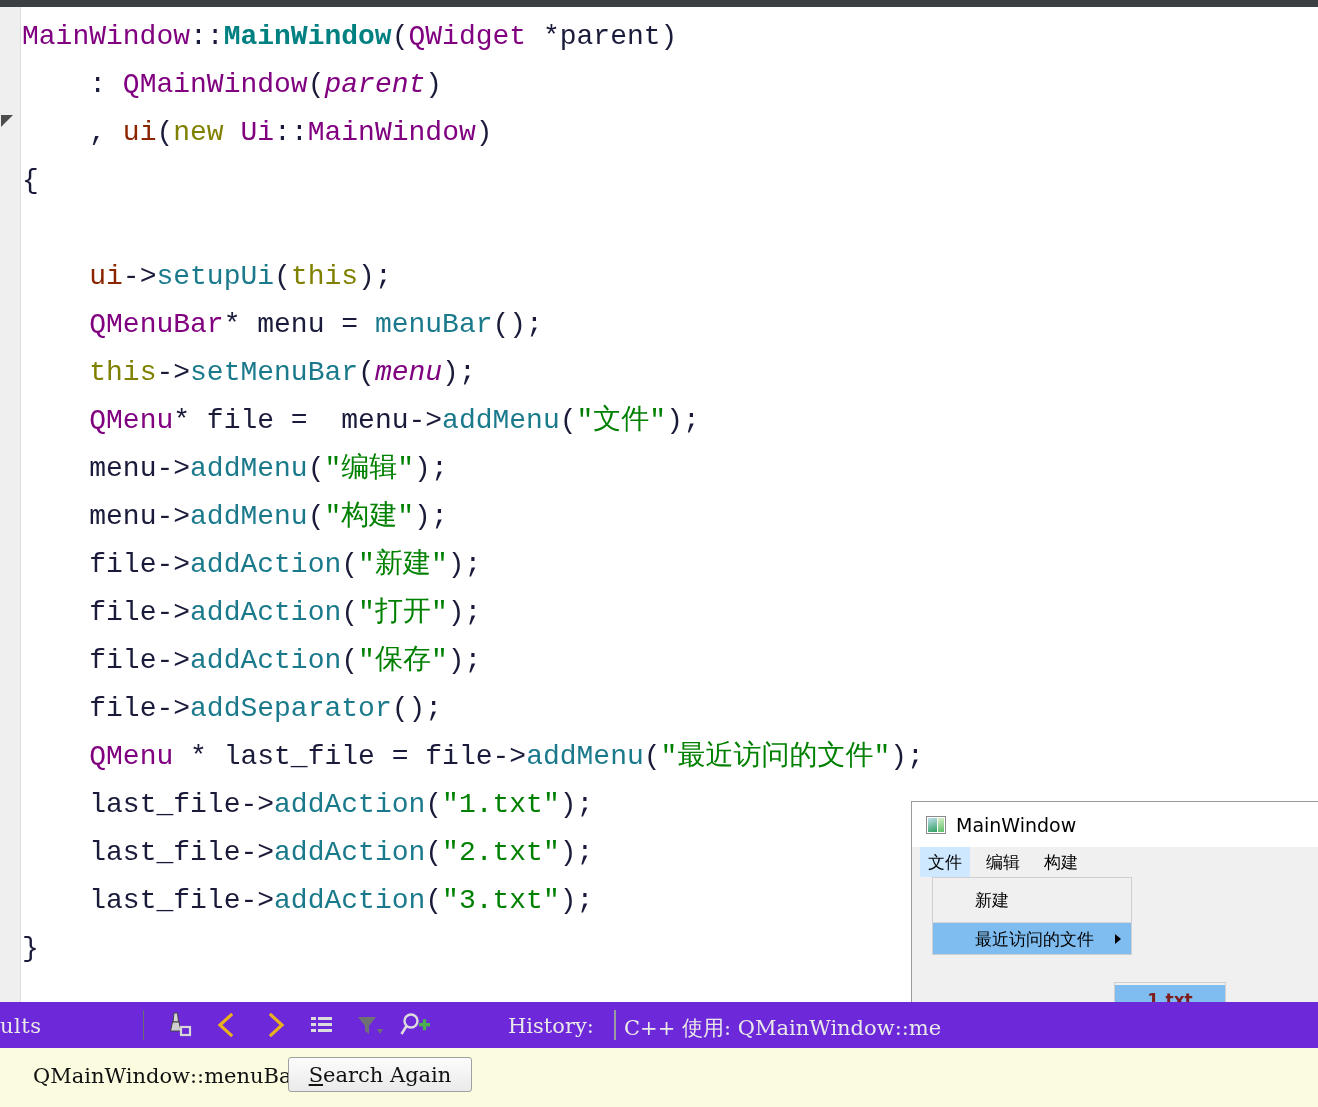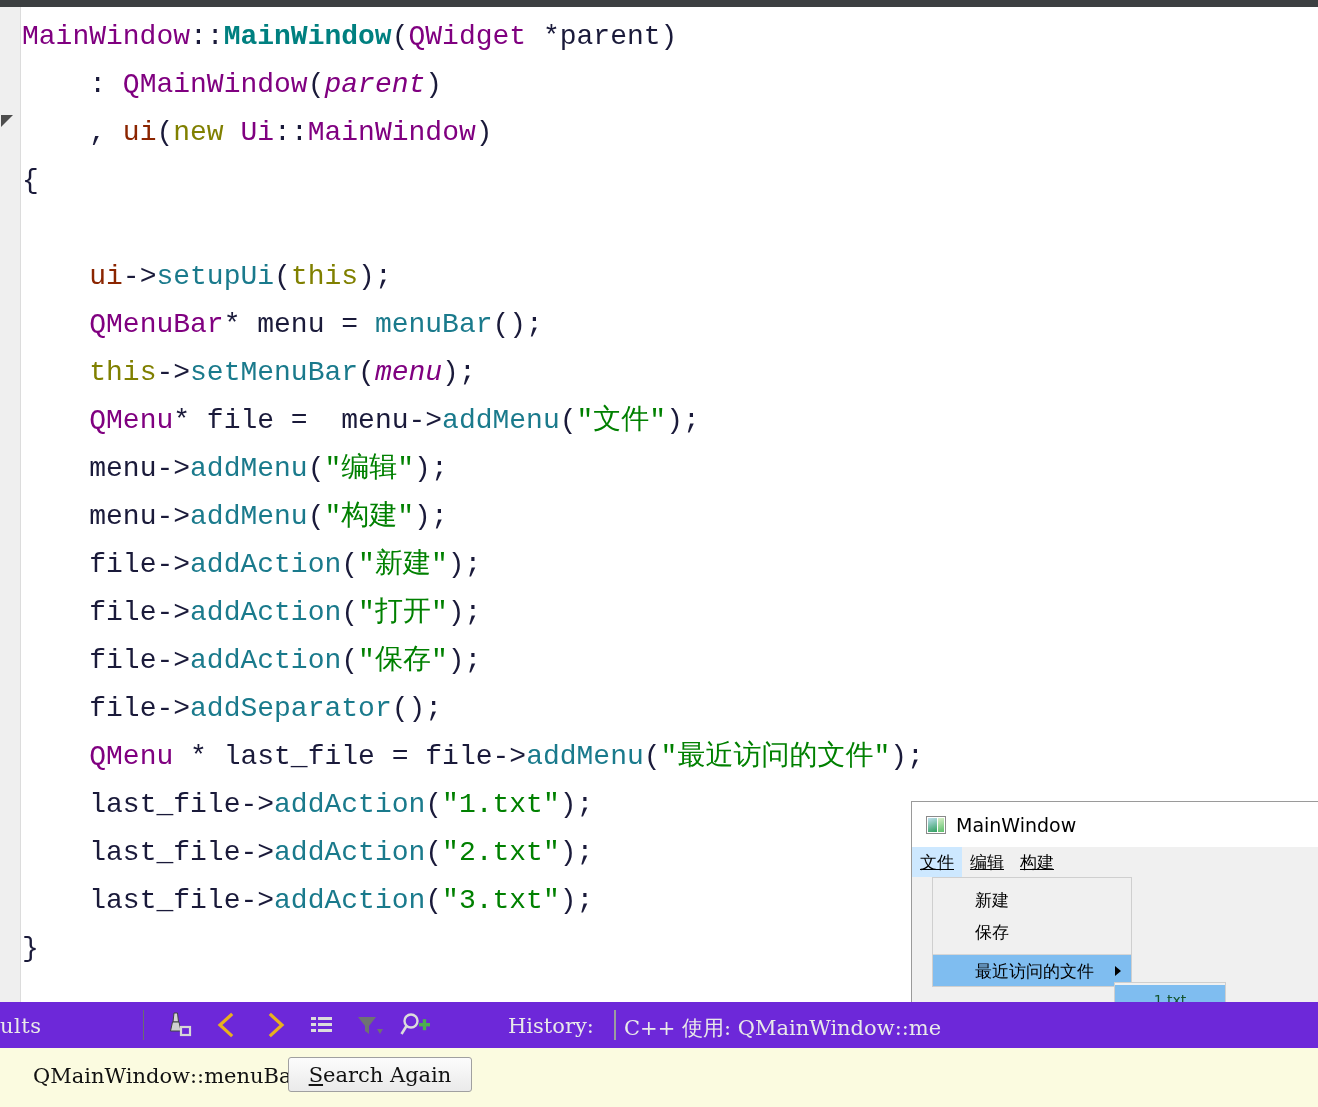--- a/index.html
+++ b/index.html
@@ -80,22 +80,21 @@
   }
   #app-title{
     font-size:19px;color:#000000;
   }
   #app-menubar{
     position:absolute;left:0;top:45px;width:407px;height:30px;
     background:#f0f0f0;display:flex;align-items:stretch;
   }
   .menubar-item{
     display:flex;align-items:center;padding:0 8px;font-size:17px;color:#000;
-    margin-left:0;
-    text-decoration:underline;
+    margin-left:8px;
   }
   .menubar-item.sel{ background:#cde8ff; }
 
   #app-body{
     position:absolute;left:0;top:75px;width:407px;height:231px;
     background:#f0f0f0;
   }
 
   
   #file-menu{
@@ -116,22 +115,23 @@
     border-top:5px solid transparent;border-bottom:5px solid transparent;
   }
 
   
   #sub-menu{
     position:absolute;left:202px;top:180px;width:110px;
     background:#f0f0f0;border:1px solid #cfcfcf;
     padding:2px 0;
   }
   .sub-item{
-    height:31px;line-height:31px;font-size:14px;color:#14532d;
+    height:31px;line-height:31px;font-size:17px;color:#7f1d1d;
     text-align:center;
+    font-weight:bold;
   }
   .sub-item.sel{ background:#7fbdf0; }
 
   
   #bottom-toolbar{
     position:absolute;left:0;top:1002px;width:1318px;height:46px;
     background:#6d28d9;
     font-family:"DejaVu Serif", serif;
     color:#e8e8e8;
   }
@@ -197,21 +197,20 @@
   <div id="app-menubar">
     <div class="menubar-item sel">文件</div>
     <div class="menubar-item">编辑</div>
     <div class="menubar-item">构建</div>
   </div>
 
   <div id="app-body"></div>
 
   <div id="file-menu">
     <div class="menu-item">新建</div>
-    <div class="menu-item">保存</div>
     <div class="menu-item sep-above sel">
       <span>最近访问的文件</span>
       <span class="submenu-arrow"></span>
     </div>
   </div>
 
   <div id="sub-menu">
     <div class="sub-item sel">1.txt</div>
     <div class="sub-item">2.txt</div>
     <div class="sub-item">3.txt</div>

